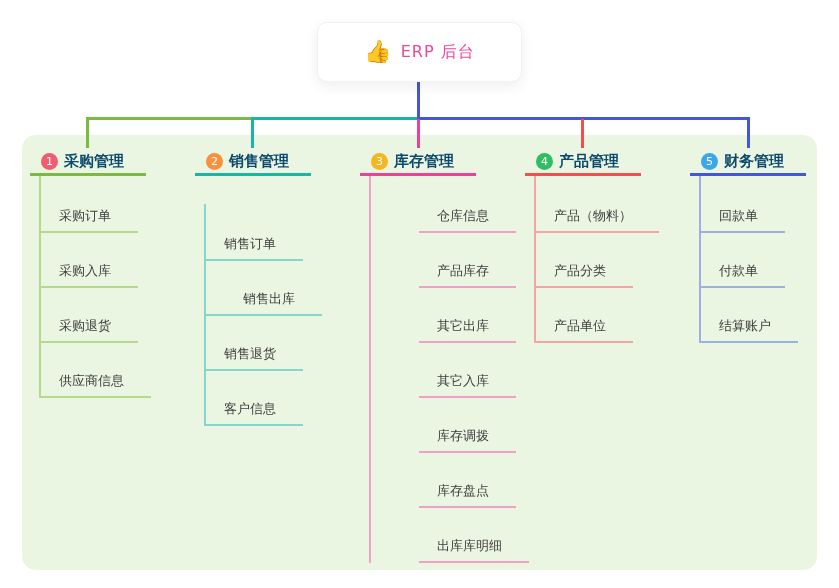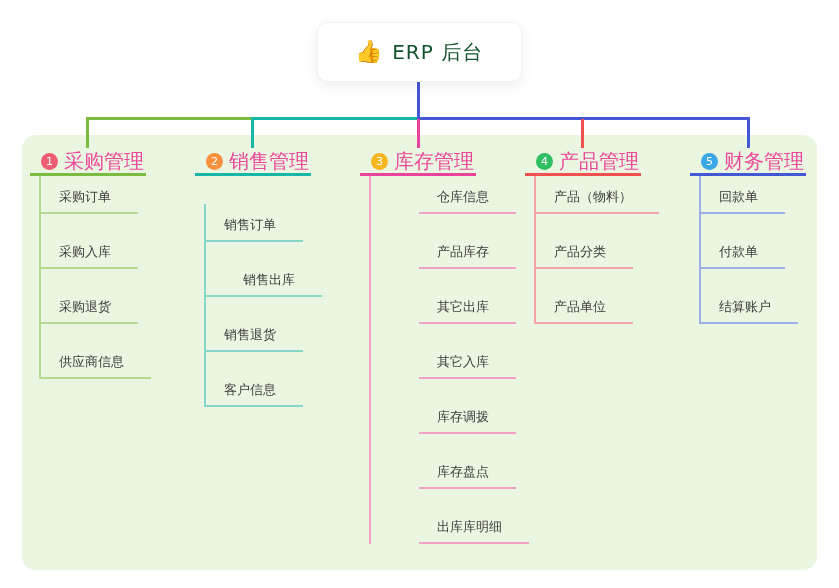--- a/index.html
+++ b/index.html
@@ -13,21 +13,21 @@
 
   
   .root-card {
     position:absolute; left:317px; top:22px; width:205px; height:60px;
     background:#ffffff; border:1px solid #f1f1f1; border-radius:10px;
     box-shadow:0 4px 14px rgba(0,0,0,0.07);
     display:flex; align-items:center; justify-content:center; gap:9px;
     z-index:3;
   }
   .root-card .root-icon { font-size:22px; line-height:1; }
-  .root-card .root-label { font-size:20px; color:#14532d; font-weight:500; letter-spacing:1px; }
+  .root-card .root-label { font-size:16px; color:#ec4899; font-weight:500; letter-spacing:1px; }
 
   
   .line { position:absolute; z-index:1; }
 
   
   .panel {
     position:absolute; left:22px; top:135px; width:795px; height:435px;
     border-radius:14px; z-index:0;
   }
 
@@ -36,30 +36,30 @@
   .branch-header {
     display:flex; align-items:center;
     height:26px; width:116px;
     border-bottom:3px solid; padding-left:11px;
   }
   .branch-badge {
     width:17px; height:17px; border-radius:50%;
     color:#ffffff; font-size:11px; line-height:17px; text-align:center;
     margin-right:6px; flex:0 0 17px; font-weight:500;
   }
-  .branch-label { font-size:20px; font-weight:400; color:#ec4899; white-space:nowrap; }
+  .branch-label { font-size:15px; font-weight:700; color:#0c4a6e; white-space:nowrap; }
 
   .branch-items { margin-left:9px; border-left:2px solid; }
   .branch-item {
     height:55px; width:max-content; min-width:80px;
     display:flex; align-items:flex-end;
     border-bottom:2px solid;
     padding:0 27px 6px 18px;
   }
-  .branch-item:first-child { height:38px; }
+  .branch-item:first-child { height:57px; }
   .branch-item .child-label { font-size:13px; color:#3d3d3d; white-space:nowrap; }
 </style>
 </head>
 <body style="background: rgb(255, 255, 255);">
 
 <div id="canvas">
 
   <div class="panel" id="panel" style="background: rgb(234, 246, 226);"></div>
 
   <div id="connectors">

